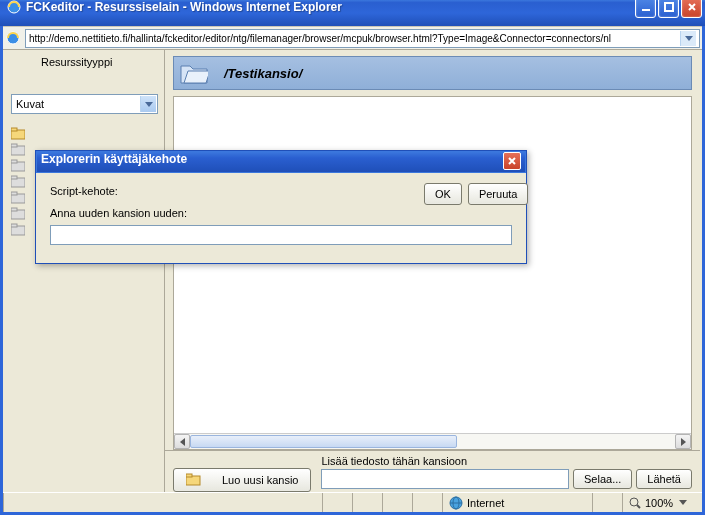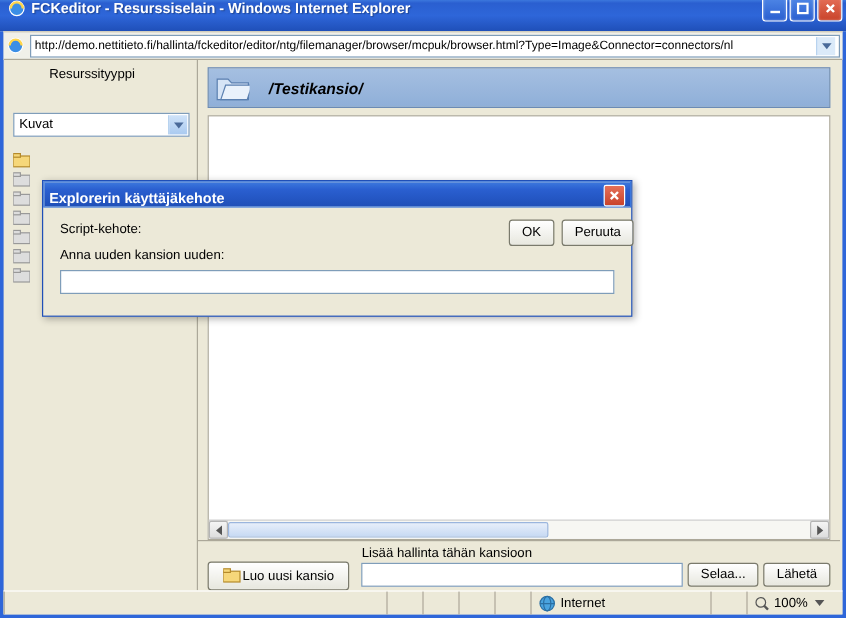--- a/index.html
+++ b/index.html
@@ -36,34 +36,34 @@
   .breadcrumb { margin: 6px 8px; height: 34px; background: linear-gradient(to bottom, #a5bfe1, #8fafd8); border: 1px solid #6b8bb5; display: flex; align-items: center; padding: 0 6px; gap: 16px; }
   .bc-text { font-weight: bold; font-style: italic; font-size: 13px; color: #000; }
   .content-area { flex:1; background:#fff; margin: 0 8px; border:1px solid #aca899; position:relative; }
   .hscroll { height:16px; position:absolute; bottom:0; left:0; right:0; background:#efefef; border-top:1px solid #ccc; display:flex; }
   .sc-btn { width:16px; height:15px; background:linear-gradient(#f4f4f4,#ddd); border:1px solid #b4b4b4; display:flex; align-items:center; justify-content:center; border-radius:2px; }
   .sc-track { flex:1; background:#f7f7f3; position:relative; }
   .sc-thumb { position:absolute; left:0; top:1px; bottom:1px; width:55%; background:linear-gradient(#e8effa,#c7d9f3); border:1px solid #9ab5de; border-radius:2px; }
 
   .bottombar { height: 42px; border-top:1px solid #aca899; background:#ece9d8; display:flex; align-items:center; padding: 4px 8px; gap:10px; }
   .btn-xp { background: linear-gradient(to bottom, #fff, #e7e7de); border: 1px solid #7a7a6c; border-radius:3px; padding: 3px 10px; font-size:11px; cursor:pointer; box-shadow: 0 0 1px #fff inset; }
-  .new-folder-btn { display:flex; align-items:center; gap:0; padding:4px 12px;margin-top:16px; }
+  .new-folder-btn { display:flex; align-items:center; gap:20px; padding:4px 12px;margin-top:16px; }
   .upload-group { flex:1; display:flex; flex-direction:column; }
   .upload-row { display:flex; gap:4px; margin-top:2px; align-items:center; }
   .file-field { flex:1; height:20px; border:1px solid #7f9db9; background:#fff; }
 
   
   .statusbar { position:absolute; bottom:0; left:0; right:0; height:20px; background:#ece9d8; border-top:1px solid #fff; display:flex; }
   .status-pane { border-left:1px solid #aca899; padding:2px 6px; display:flex; align-items:center; gap:4px; }
   .status-pane.flex { flex:1; }
   .zoom { margin-left:auto; }
 
   
   .dialog { position:absolute; top:124px; left:32px; width:492px; background:#ece9d8; border:1px solid #1f4fb8; box-shadow: 2px 2px 6px rgba(0,0,0,0.3); z-index:100; }
-  .dialog-title { height:22px; background: linear-gradient(to bottom, #3b77dd 0%, #2a5fd0 30%, #1f4fb8 100%); border:1px solid #3b77dd; display:flex; align-items:flex-end; padding:0 4px; color:#fff; font-weight:bold; font-size:12px; }
+  .dialog-title { height:22px; background: linear-gradient(to bottom, #3b77dd 0%, #2a5fd0 30%, #1f4fb8 100%); border:1px solid #3b77dd; display:flex; align-items:flex-start; padding:0 4px; color:#fff; font-weight:bold; font-size:12px; }
   .dialog-title .spacer { flex:1; }
   .dlg-close { width:18px; height:18px; background: linear-gradient(to bottom, #e57059, #c9432a); border:1px solid #fff; border-radius:2px; display:flex; align-items:center; justify-content:center; color:#fff; font-weight:bold; font-size:11px; }
   .dialog-body { padding: 12px 14px 18px 14px; display:grid; grid-template-columns: 1fr 88px; gap:6px 16px; align-items:start; }
   .dlg-left { display:flex; flex-direction:column; gap:10px; }
   .dlg-right { display:flex; flex-direction:row; gap:6px; margin-top:-2px; }
   .dlg-btn { width:82px; height:22px; text-align:center; }
   .dlg-input { grid-column: 1 / span 2; width:100%; height:20px; border:1px solid #7f9db9; background:#fff; padding:0 3px; font-size:11px; }
 
   
   svg { display:block; }
@@ -200,21 +200,21 @@
         </div>
         <div class="bottombar">
           <button class="btn-xp new-folder-btn">
             <svg width="16" height="14">
                 <rect x="0" y="3" width="14" height="9" fill="#f6d77a" stroke="#b58a2b"></rect>
                 <rect x="0" y="1" width="6" height="3" fill="#f6d77a" stroke="#b58a2b"></rect>
               </svg>
             <span>Luo uusi kansio</span>
           </button>
           <div class="upload-group">
-            <span>Lisää hallinta tähän kansioon</span>
+            <span>Lisää tiedosto tähän kansioon</span>
             <div class="upload-row">
               <div class="file-field"></div>
               <button class="btn-xp">Selaa...</button>
               <button class="btn-xp">Lähetä</button>
             </div>
           </div>
         </div>
       </div>
     </div>
   </div>

